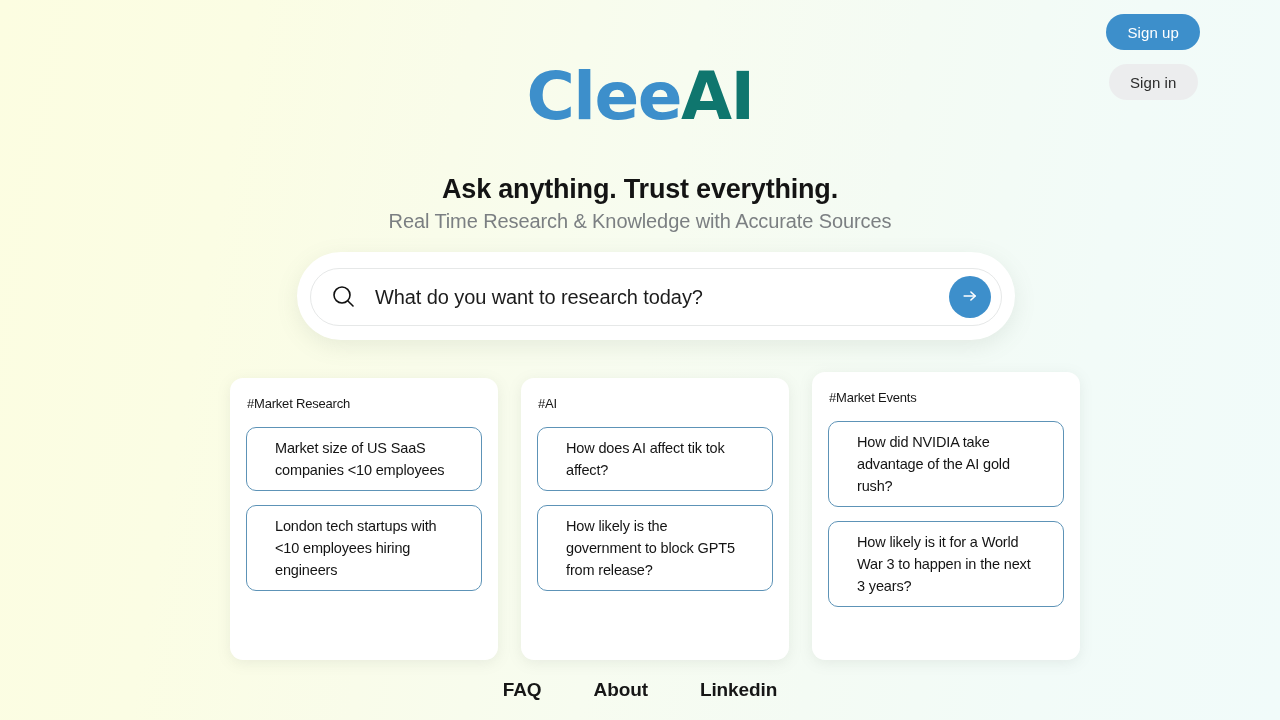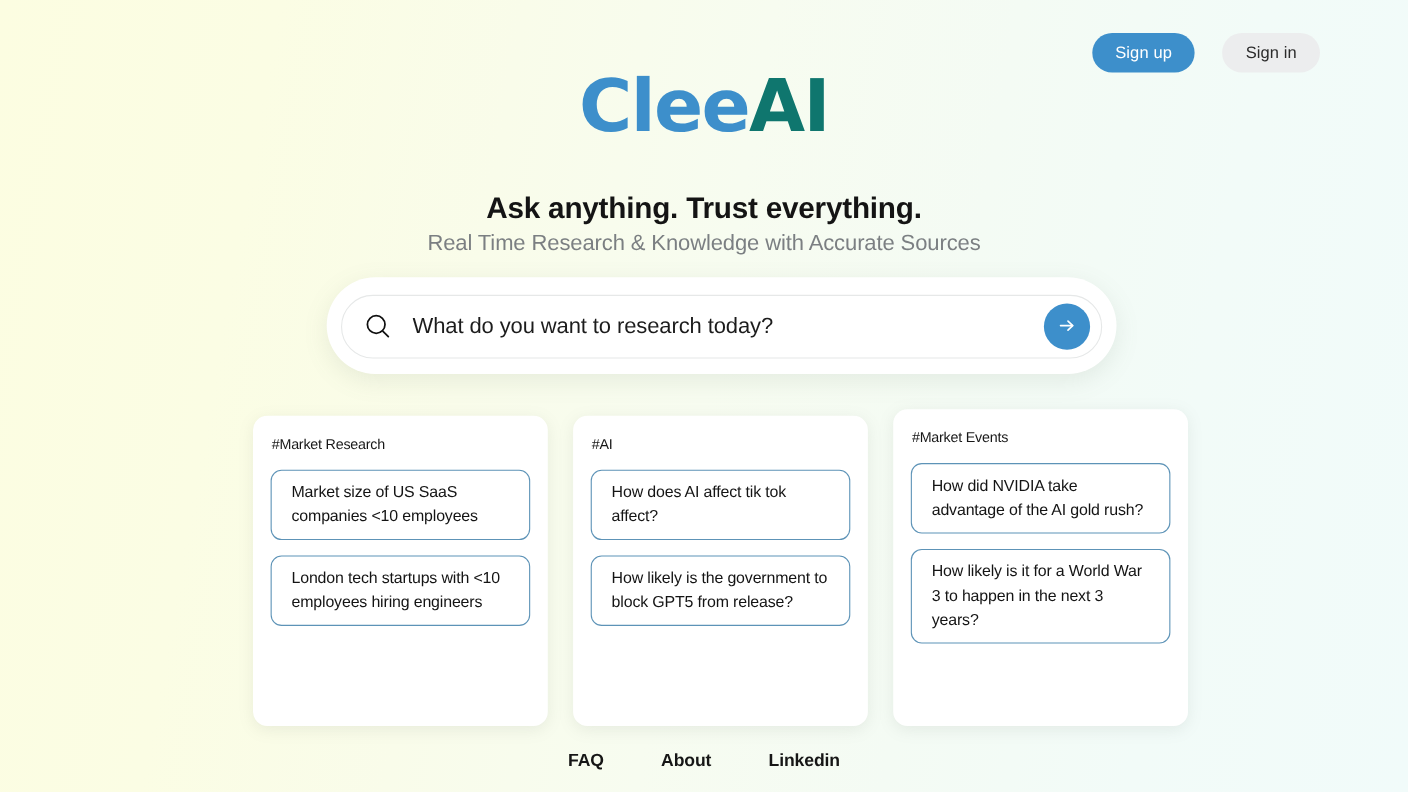--- a/index.html
+++ b/index.html
@@ -20,25 +20,26 @@
         #f4fbf4 66%,
         #f2fbf8 82%,
         #f1fbfa 100%);
     position: relative;
     -webkit-font-smoothing: antialiased;
   }
 
   
   .auth-bar {
     position: absolute;
-    top: 30px;
+    top: 14px;
     right: 80px;
     display: flex;
     align-items: center;
-    gap: 25px;
+    gap: 14px;
+    flex-direction: column;
   }
   .btn-signup {
     background: #3d8fcb;
     color: #ffffff;
     border: none;
     border-radius: 20px;
     height: 36px;
     padding: 0 21px;
     font-size: 15px;
     font-family: "Liberation Sans", sans-serif;
@@ -179,42 +180,42 @@
     color: #171717;
     font-weight: 400;
     letter-spacing: -0.2px;
     margin-bottom: 16px;
     padding-left: 1px;
   }
   .chip {
     border: 1px solid #5d93b7;
     border-radius: 10px;
     background: #ffffff;
-    padding: 9px 18px;
+    padding: 9px 28px;
     font-size: 14.5px;
     line-height: 22px;
     color: #141414;
     margin-bottom: 14px;
     cursor: pointer;
     letter-spacing: -0.15px;
   }
   .chip:last-child { margin-bottom: 0; }
 
   
   .footer {
     position: absolute;
     bottom: 19px;
     left: 0;
     width: 1280px;
     display: flex;
     justify-content: center;
     gap: 52px;
   }
   .footer a {
-    font-size: 16px;
+    font-size: 19px;
     color: #161616;
     text-decoration: none;
     font-weight: bold;
     letter-spacing: -0.1px;
     text-align: right;
   }
 </style>
 </head>
 <body>
 

